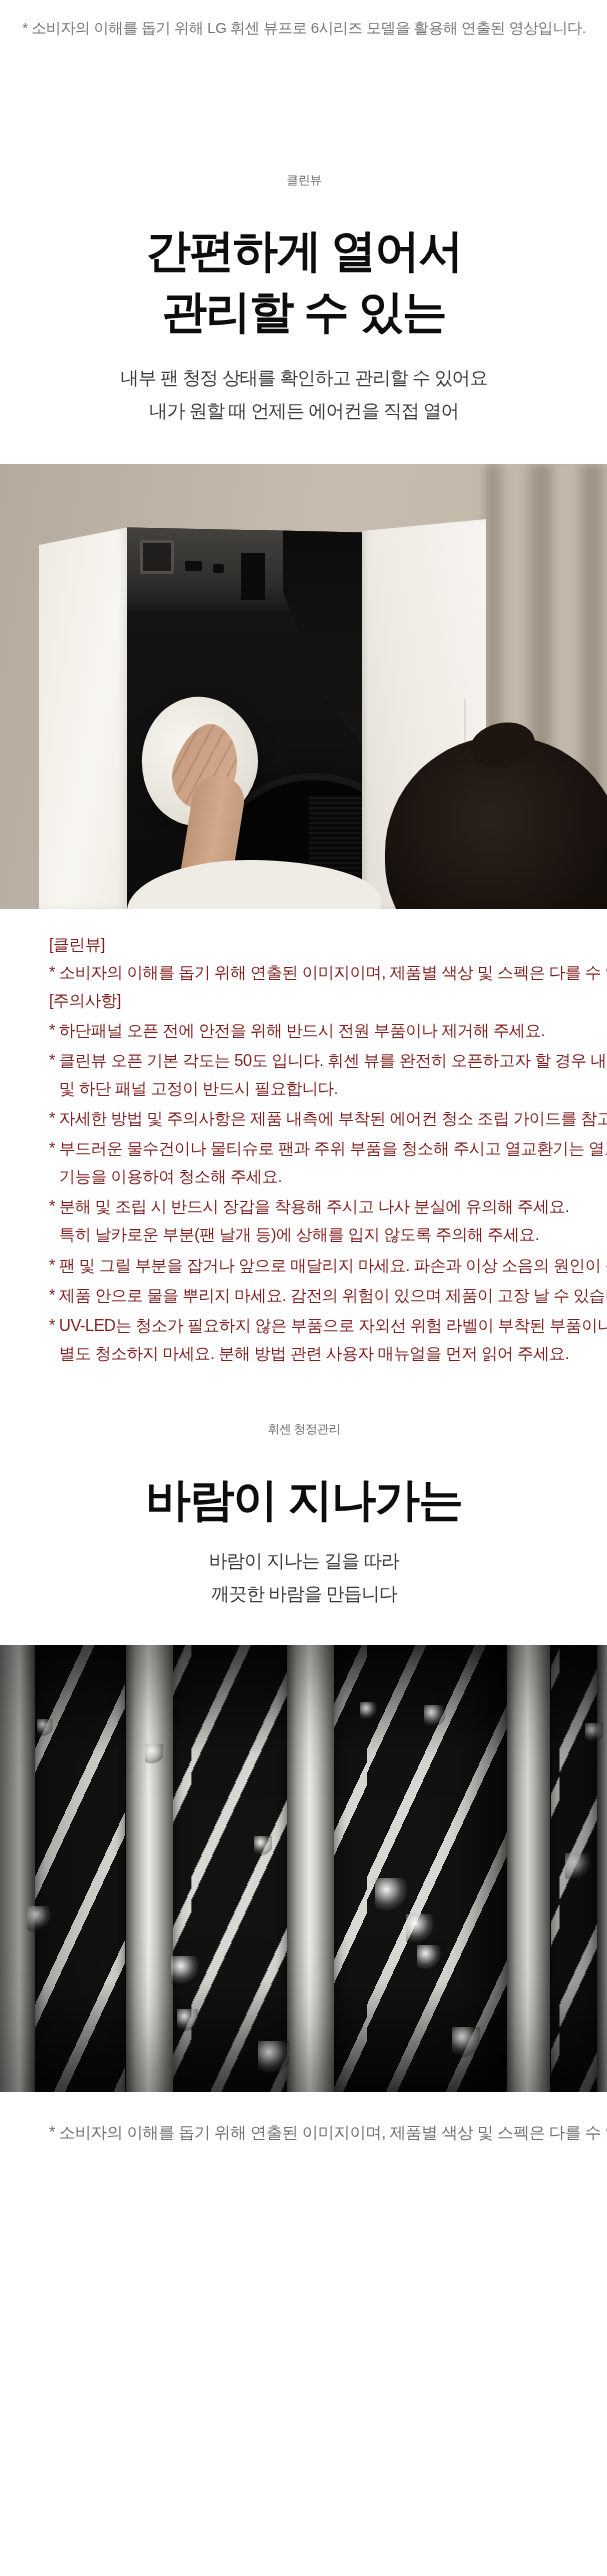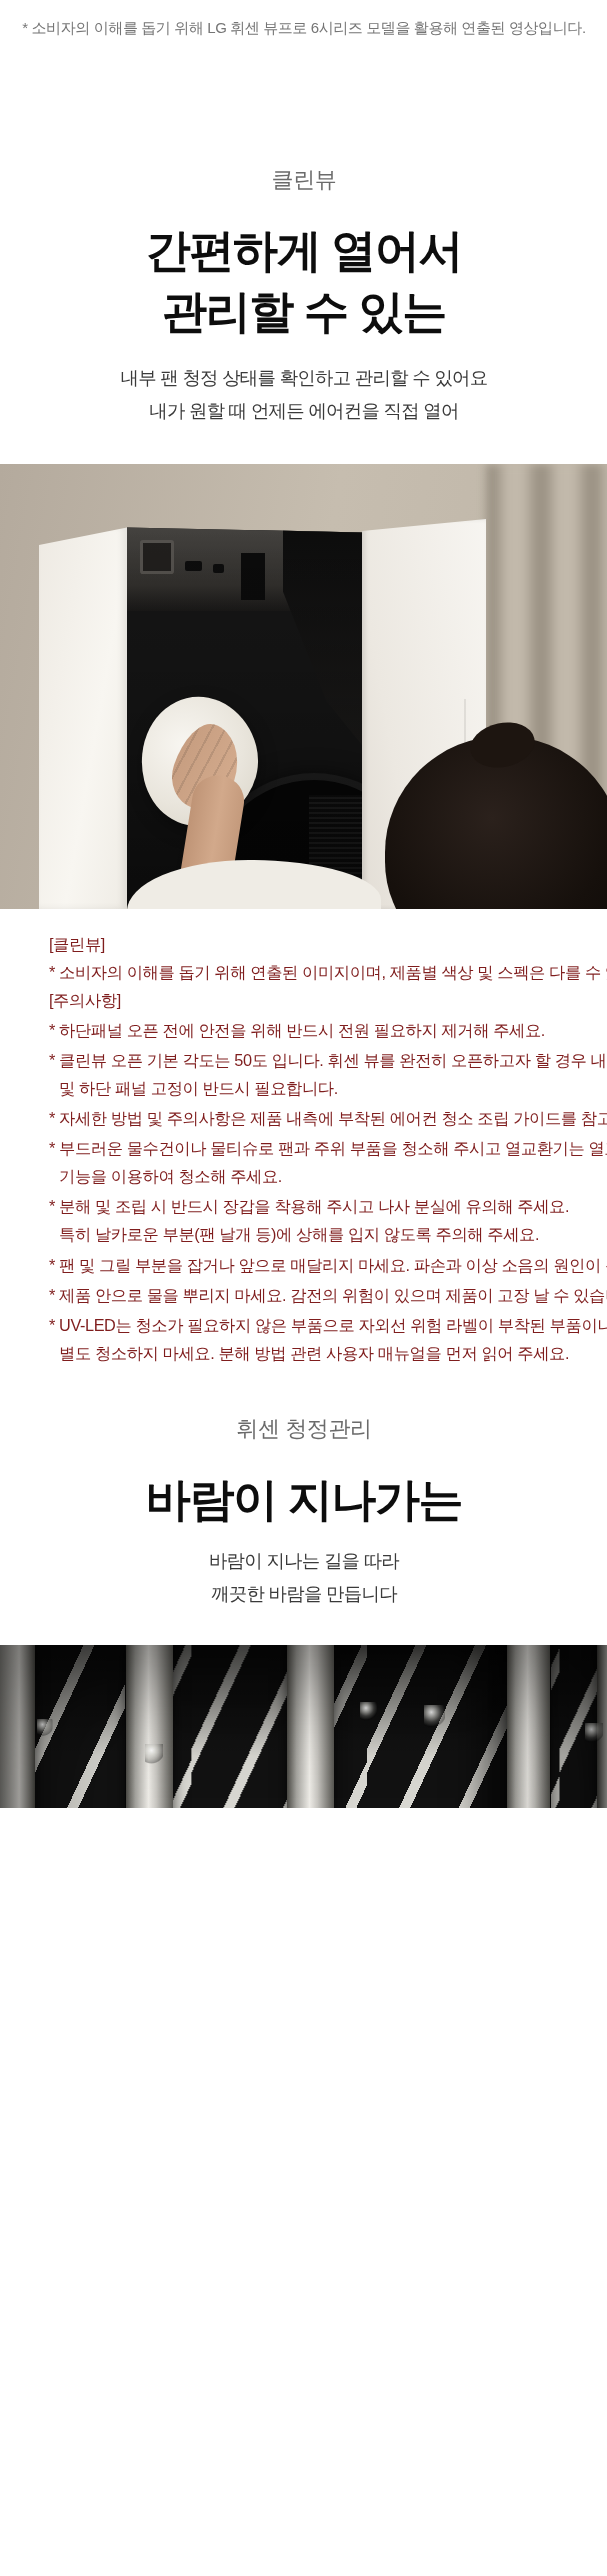--- a/index.html
+++ b/index.html
@@ -1,22 +1,22 @@
 <!DOCTYPE html>
 <html style="font-size:11.3px"><head>
 <meta charset="utf-8">
 <style>
   html,body{margin:0;padding:0;background:#fff;}
-  .page{position:relative;width:608px;height:1808px;background:#fff;overflow:hidden;
+  .page{position:relative;width:608px;height:2576px;background:#fff;overflow:hidden;
         font-family:"Liberation Sans",sans-serif;color:#222;}
 
   
   .top-note{margin:0;padding-top:19px;text-align:center;font-size:15px;line-height:17px;
             color:#757575;letter-spacing:-0.4px;white-space:nowrap;}
-  .eyebrow{margin:134px 0 0;text-align:center;font-size:22px;line-height:20px;color:#6b6b6b;
+  .eyebrow{margin:134px 0 0;text-align:center;font-size:12px;line-height:20px;color:#6b6b6b;
            letter-spacing:-0.4px;}
   .eyebrow.s2{margin-top:52px;}
   .hero{margin:30px 0 0;text-align:center;font-size:45px;line-height:61px;font-weight:700;
         color:#0d0d0d;letter-spacing:-1.4px;}
   .hero span{display:block;white-space:nowrap;}
   .sub{margin:20px 0 0;text-align:center;font-size:18.4px;line-height:32.5px;color:#3a3a3a;
        letter-spacing:-0.7px;}
   .sub.s2{margin-top:15.5px;}
   .sub.s3{margin-top:22.6px;}
   .sub span{display:block;white-space:nowrap;}
@@ -167,21 +167,21 @@
       <div class="p1-arm"></div>
       <div class="p1-shirt"></div>
       <div class="p1-hair"></div>
     </div>
 
     <div class="notes">
       <div class="nline">[클린뷰]</div>
       <div class="nline">* 소비자의 이해를 돕기 위해 연출된 이미지이며, 제품별 색상 및 스펙은 다를 수 있습니다.</div>
       <div class="nline gap">[주의사항]</div>
       <div class="note-item">
-        <div class="nline">* 하단패널 오픈 전에 안전을 위해 반드시 전원 필요하지 제거해 주세요.</div>
+        <div class="nline">* 하단패널 오픈 전에 안전을 위해 반드시 전원 부품이나 제거해 주세요.</div>
       </div>
       <div class="note-item">
         <div class="nline">* 클린뷰 오픈 기본 각도는 50도 입니다. 휘센 뷰를 완전히 오픈하고자 할 경우 내부 로프 해제</div>
         <div class="nline cont">및 하단 패널 고정이 반드시 필요합니다.</div>
       </div>
       <div class="note-item">
         <div class="nline">* 자세한 방법 및 주의사항은 제품 내측에 부착된 에어컨 청소 조립 가이드를 참고하세요.</div>
       </div>
       <div class="note-item">
         <div class="nline">* 부드러운 물수건이나 물티슈로 팬과 주위 부품을 청소해 주시고 열교환기는 열교환기 세척</div>

